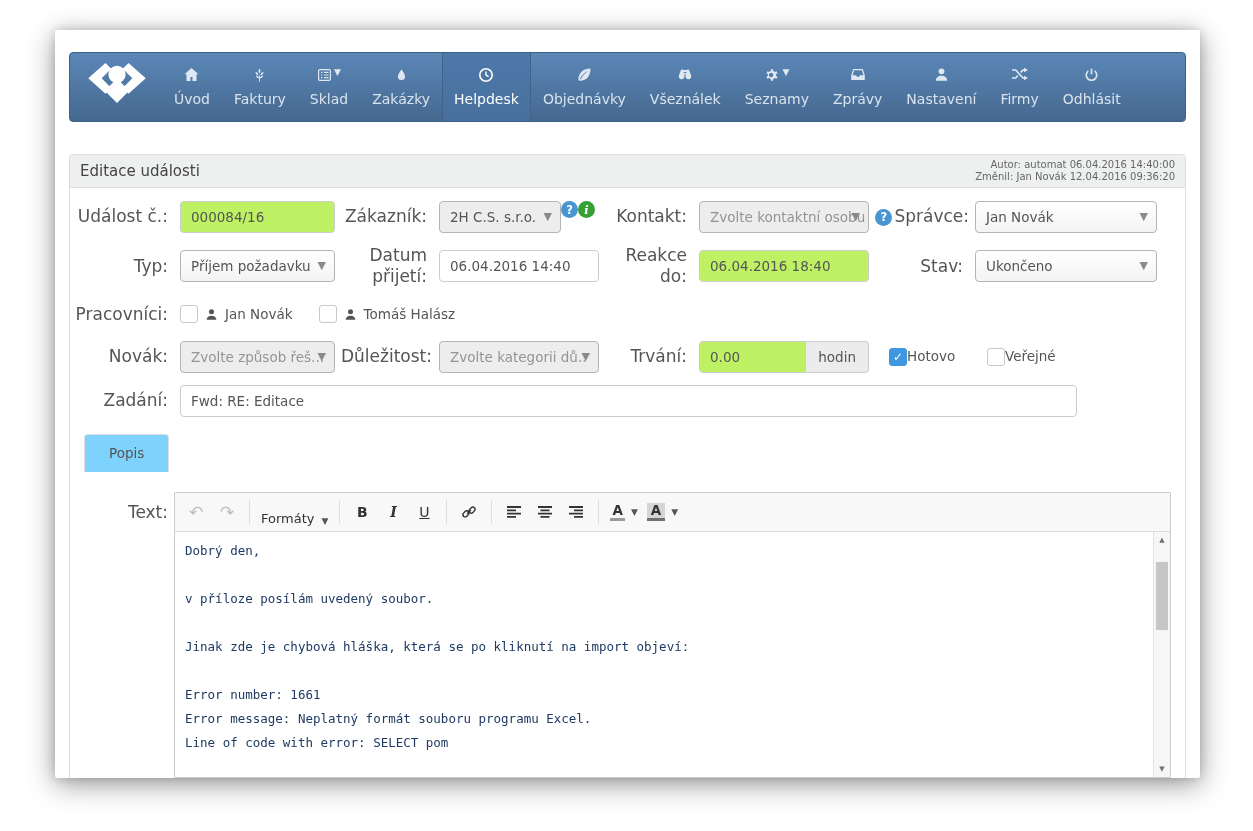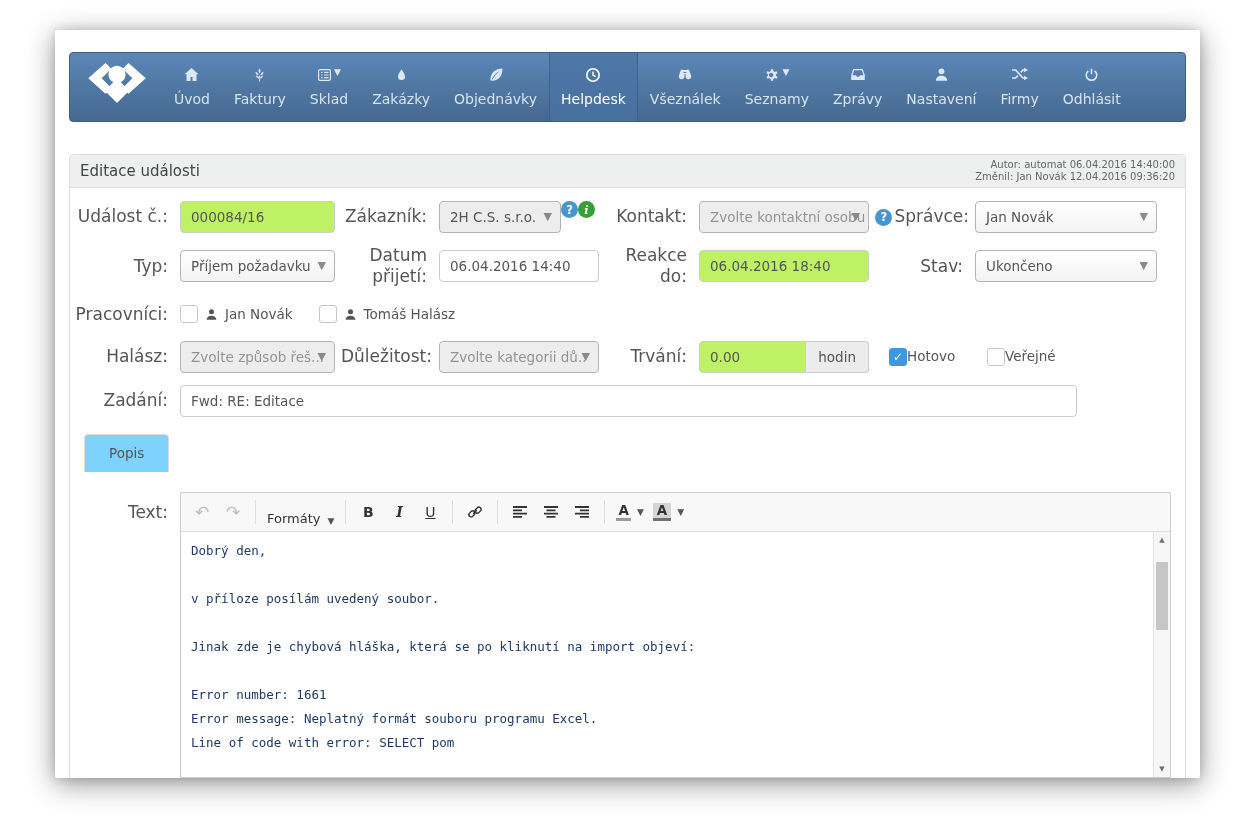--- a/index.html
+++ b/index.html
@@ -87,21 +87,21 @@
     height:32px;box-sizing:border-box;border:1px solid #ccc;border-left:none;border-radius:0 4px 4px 0;
     background:#ececec;color:#555;font-size:13.5px;display:flex;align-items:center;padding:0 12px;
   }
   
   .tabs{display:flex;margin:17px 0 0 14px;align-items:flex-end;}
   .tab{padding:10px 24px;font-size:13.5px;cursor:pointer;box-sizing:border-box;height:38px;}
   .tab.active{border:1px solid #ddd;border-bottom:none;border-radius:4px 4px 0 0;background:#7dd3fc;color:#555;}
   .tab.inactive{color:#428bca;}
   
   .erow{
-    display:grid;grid-template-columns:104px 1fr;column-gap:6px;align-items:start;
+    display:grid;grid-template-columns:104px 1fr;column-gap:0;align-items:start;
     margin:20px 14px 0 0;
   }
   .erow .flabel{padding-top:10px;}
   .editor{border:1px solid #ccc;border-radius:1px;height:286px;box-sizing:border-box;display:flex;flex-direction:column;background:#fff;}
   .toolbar{
     height:38px;flex:0 0 auto;background:#f8f8f8;border-bottom:1px solid #dcdcdc;
     display:flex;align-items:center;padding:0 6px;gap:1px;
   }
   .tb-btn{
     height:28px;min-width:30px;display:flex;align-items:center;justify-content:center;
@@ -174,36 +174,36 @@
           <span>Sklad</span>
         </div>
         <div class="nav-item">
           <span class="nico">
             <svg width="13" height="16" viewBox="0 0 16 16" fill="currentColor">
               <path d="M8 .8C5.6 4.6 3.6 7.2 3.6 9.9a4.4 4.4 0 0 0 8.8 0C12.4 7.2 10.4 4.6 8 .8z"></path>
             </svg>
           </span>
           <span>Zakázky</span>
         </div>
-        <div class="nav-item">
-          <span class="nico">
-            <svg width="16" height="16" viewBox="0 0 16 16" fill="currentColor">
-              <path d="M14.5 1.5C7 1.5 3 5.5 2.3 12.6c0 .6.5 1.1 1.1 1.1 7.6.3 11.1-5 11.1-12.2zM3.8 12.3C5.6 8.2 8.6 5.6 12 4.1 9 6.3 6.3 9 4.6 12.4z" fill-rule="evenodd"></path>
-            </svg>
-          </span>
-          <span>Objednávky</span>
-        </div>
         <div class="nav-item active">
           <span class="nico">
             <svg width="16" height="16" viewBox="0 0 16 16" fill="none" stroke="currentColor">
               <circle cx="8" cy="8" r="6.2" stroke-width="1.6"></circle>
               <path d="M8 4.4V8.2l2.6 1.5" stroke-width="1.4"></path>
             </svg>
           </span>
           <span>Helpdesk</span>
+        </div>
+        <div class="nav-item">
+          <span class="nico">
+            <svg width="16" height="16" viewBox="0 0 16 16" fill="currentColor">
+              <path d="M14.5 1.5C7 1.5 3 5.5 2.3 12.6c0 .6.5 1.1 1.1 1.1 7.6.3 11.1-5 11.1-12.2zM3.8 12.3C5.6 8.2 8.6 5.6 12 4.1 9 6.3 6.3 9 4.6 12.4z" fill-rule="evenodd"></path>
+            </svg>
+          </span>
+          <span>Objednávky</span>
         </div>
         <div class="nav-item">
           <span class="nico">
             <svg width="18" height="14" viewBox="0 0 18 14" fill="currentColor">
               <path d="M4.7 3.5 3 8.2a2.9 2.9 0 1 0 5.5.9V7h1v2.1a2.9 2.9 0 1 0 5.5-.9l-1.7-4.7a1.7 1.7 0 0 0-2.8-.5H7.5a1.7 1.7 0 0 0-2.8.5zM7.6 5h2.8v1H7.6z"></path>
             </svg>
           </span>
           <span>Všeználek</span>
         </div>
         <div class="nav-item">
@@ -328,21 +328,21 @@
                   <circle cx="8" cy="4.6" r="3.1"></circle>
                   <path d="M2 14.6c0-3.4 2.7-5.2 6-5.2s6 1.8 6 5.2z"></path>
                 </svg>
               </span>
               <span>Tomáš Halász</span>
             </div>
           </div>
       </div>
 
       <div class="frow">
-        <div class="flabel">Halász:</div>
+        <div class="flabel">Novák:</div>
         <div class="sel disabled">
           <span>Zvolte způsob řeš...</span>
           <span class="caret">▼</span>
         </div>
         <div class="flabel">Důležitost:</div>
         <div class="sel disabled">
           <span>Zvolte kategorii dů..</span>
           <span class="caret">▼</span>
         </div>
         <div class="flabel">Trvání:</div>

